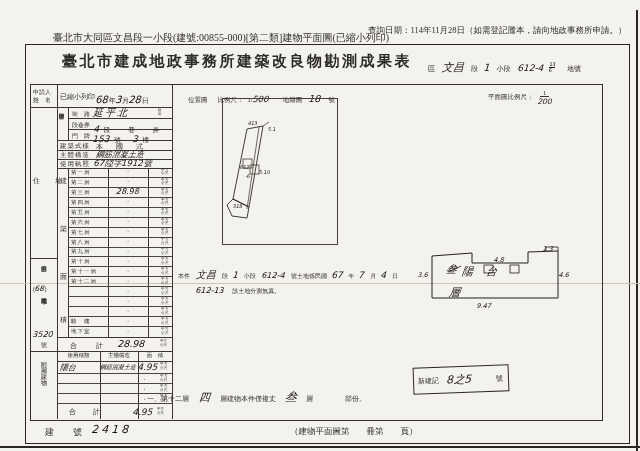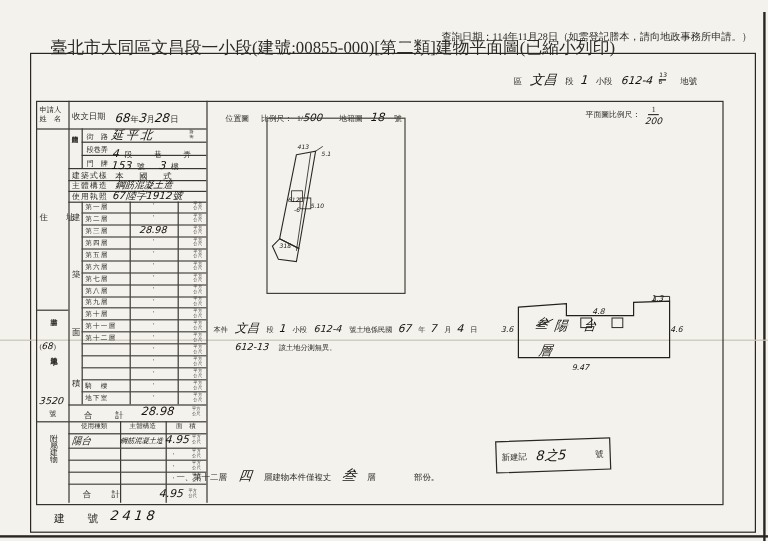--- a/index.html
+++ b/index.html
@@ -37,29 +37,30 @@
   .tiny-stack i{font-style:normal;font-size:3.5px;line-height:3.6px;}
   .vfrac{display:inline-flex;flex-direction:column;align-items:center;vertical-align:middle;}
   .vfrac b{font-weight:normal;border-bottom:1px solid #3b3833;padding:0 3px;font-size:6.5px;line-height:7px;}
 </style>
 </head>
 <body>
 
 <div id="page">
 
   <div class="abs printed nowrap" style="left:368px;top:5px;font-size:8.5px;margin-top:20px;">查詢日期：114年11月28日（如需登記謄本，請向地政事務所申請。）</div>
-  <div class="abs printed nowrap" style="left:42px;top:31px;font-size:14px;">臺北市大同區文昌段一小段(建號:00855-000)[第二類]建物平面圖(已縮小列印)</div>
+  <div class="abs printed nowrap" style="left:53px;top:31px;font-size:10px;">臺北市大同區文昌段一小段(建號:00855-000)[第二類]建物平面圖(已縮小列印)</div>
 
   <div class="abs" style="left:25px;top:44px;width:603px;height:398px;border:1.5px solid #2a2722;"></div>
 
   <div class="vline" style="left:636px;top:10px;height:441px;width:1.5px;background:#2a2722;"></div>
   <div class="hline" style="left:0;top:446px;width:640px;height:2px;background:#2a2722;"></div>
 
   <div class="hline" style="left:0;top:283px;width:640px;background:#c9c4ba;"></div>
 
+  <div class="abs printed nowrap" style="left:62px;top:52px;font-size:15px;font-weight:bold;letter-spacing:2.5px;">臺北市建成地政事務所建築改良物勘測成果表</div>
   <div class="abs nowrap" style="left:428px;top:57px;">
     <span class="printed" style="font-size:7px;">區</span>
     <span class="hand" style="font-size:11px;margin:0 3px;">文昌</span>
     <span class="printed" style="font-size:7px;">段</span>
     <span class="hand" style="font-size:10px;margin:0 2px;">1</span>
     <span class="printed" style="font-size:7px;">小段</span>
     <span class="hand" style="font-size:9px;margin-left:4px;">612-4</span>
     <span class="tiny-stack hand" style="vertical-align:middle;">
       <i style="font-size:5px;line-height:5px;border-bottom:1px solid #17140f;">13</i>
       <i style="font-size:5px;line-height:5px;">6</i>
@@ -82,21 +83,21 @@
   <div class="abs nowrap" style="left:33px;top:284px;font-size:6px;">
     <span class="printed">(</span><span class="hand" style="font-size:7.5px;">68</span><span class="printed">)</span>
   </div>
   <div class="abs printed vtext" style="left:39px;top:293px;height:36px;font-size:6px;">建地二字第</div>
   <div class="abs hand" style="left:33px;top:330px;font-size:8px;">3520</div>
   <div class="abs printed" style="left:41px;top:341px;font-size:6px;">號</div>
   <div class="hline" style="left:30px;top:351px;width:27px;"></div>
   <div class="abs printed vtext" style="left:39px;top:356px;height:58px;font-size:6.5px;letter-spacing:6px;">附屬建物</div>
 
   <div class="hline" style="left:57px;top:107px;width:115px;"></div>
-  <div class="abs printed nowrap" style="left:60px;top:92px;font-size:7px;">收文日期</div>
+  <div class="abs printed nowrap" style="left:60px;top:92px;font-size:7px;">已縮小列印</div>
   <div class="abs nowrap" style="left:96px;top:89px;">
     <span class="hand" style="font-size:10px;">68</span><span class="printed" style="font-size:7px;">年</span><span class="hand" style="font-size:10px;">3</span><span class="printed" style="font-size:7px;">月</span><span class="hand" style="font-size:10px;">28</span><span class="printed" style="font-size:7px;">日</span>
   </div>
 
   <div class="vline" style="left:68px;top:107px;height:33px;"></div>
   <div class="abs printed vtext" style="left:59px;top:109px;height:30px;font-size:5.5px;">建物門牌</div>
   <div class="hline" style="left:68px;top:118px;width:104px;"></div>
   <div class="hline" style="left:68px;top:129px;width:104px;"></div>
   <div class="hline" style="left:57px;top:140px;width:115px;"></div>
   <div class="abs printed nowrap" style="left:72px;top:110px;font-size:6px;">街　路</div>
@@ -415,20 +416,21 @@
     <span class="printed" style="font-size:7px;">一、第十二層</span>
     <span class="hand" style="font-size:11px;margin:0 6px;">四</span>
     <span class="printed" style="font-size:7px;">層建物本件僅複丈</span>
     <span class="hand" style="font-size:12px;margin:0 5px;">叁</span>
     <span class="printed" style="font-size:7px;">層</span>
     <span class="printed" style="font-size:7px;margin-left:28px;">部份。</span>
   </div>
 
   <div class="abs printed nowrap" style="left:45px;top:426px;font-size:9px;letter-spacing:5px;">建　號</div>
   <div class="abs hand nowrap" style="left:92px;top:423px;font-size:11px;letter-spacing:3px;">2418</div>
+  <div class="abs printed nowrap" style="left:290px;top:426px;font-size:8.5px;">（建物平面圖第　　冊第　　頁）</div>
 
   <div id="overlay" class="abs" style="left:0;top:0;width:640px;height:451px;">
       <span class="sk-label" style="left: 248px; top: 120px;">413</span>
       <span class="sk-label" style="left: 268px; top: 126px;">5.1</span>
       <span class="sk-label" style="left: 240px; top: 164px;">612</span>
       <span class="sk-label" style="left: 245px; top: 173px;">-6</span>
       <span class="sk-label" style="left: 259px; top: 169px;">5.10</span>
       <span class="sk-label" style="left: 233px; top: 203px;">318</span>
       <span class="plan-dim hand abs" style="left: 477px; top: 302px;">9.47</span>
       <span class="plan-dim hand abs" style="left: 559px; top: 271px;">4.6</span>

